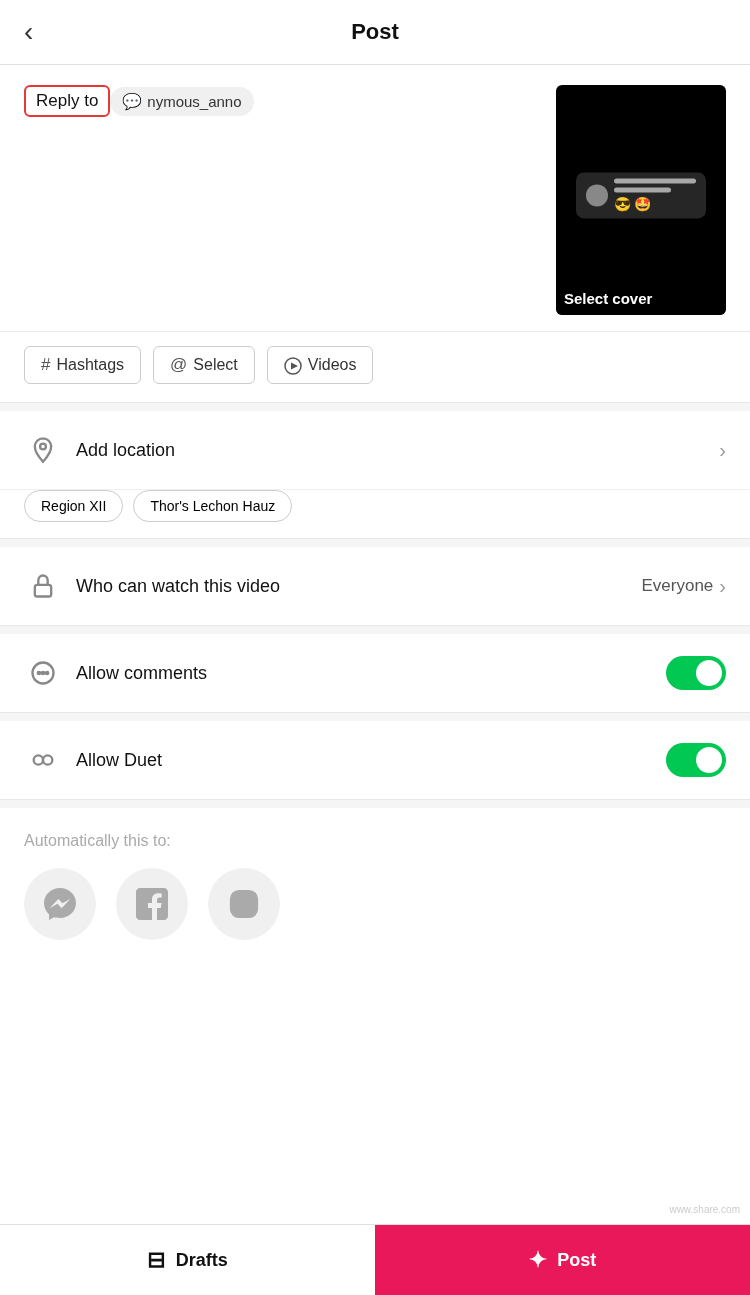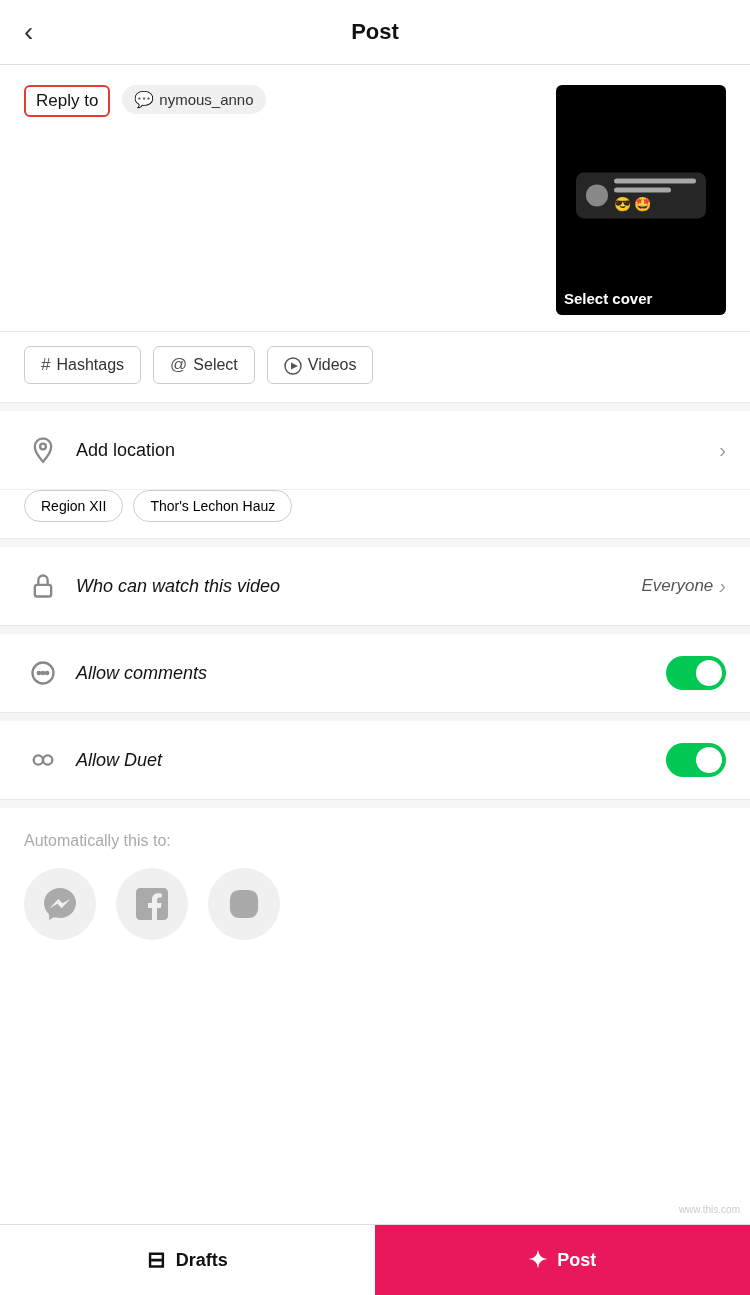--- a/index.html
+++ b/index.html
@@ -40,22 +40,22 @@
       padding: 20px 24px 16px 24px;
       display: flex;
       gap: 20px;
       border-bottom: 1px solid #e8e8e8;
     }
     .left-section {
       flex: 1;
     }
     .reply-to-row {
       display: flex;
-      align-items: flex-start;
-      gap: 12px;
+      align-items: center;
+      gap: 0;
       margin-bottom: 16px;
     }
     .reply-to-label {
       border: 2px solid #e53935;
       border-radius: 6px;
       padding: 4px 10px;
       font-size: 17px;
       color: #111;
       font-weight: 400;
     }
@@ -160,21 +160,20 @@
       border-bottom: 1px solid #e8e8e8;
     }
     .settings-row {
       display: flex;
       align-items: center;
       padding: 20px 24px;
       border-bottom: 1px solid #f0f0f0;
     }
     .settings-row:last-child {
       border-bottom: none;
-      font-style: italic;
     }
     .settings-icon {
       width: 38px;
       height: 38px;
       display: flex;
       align-items: center;
       justify-content: center;
       flex-shrink: 0;
     }
     .settings-icon svg {
@@ -471,13 +470,13 @@
   <button class="drafts-btn">
     <span style="font-size:22px">⊟</span>
     <span>Drafts</span>
   </button>
   <button class="post-btn">
     <span style="font-size:22px">✦</span>
     <span>Post</span>
   </button>
 </div>
 
-<div class="watermark">www.this.com</div>
+<div class="watermark">www.share.com</div>
 
 </body></html>

